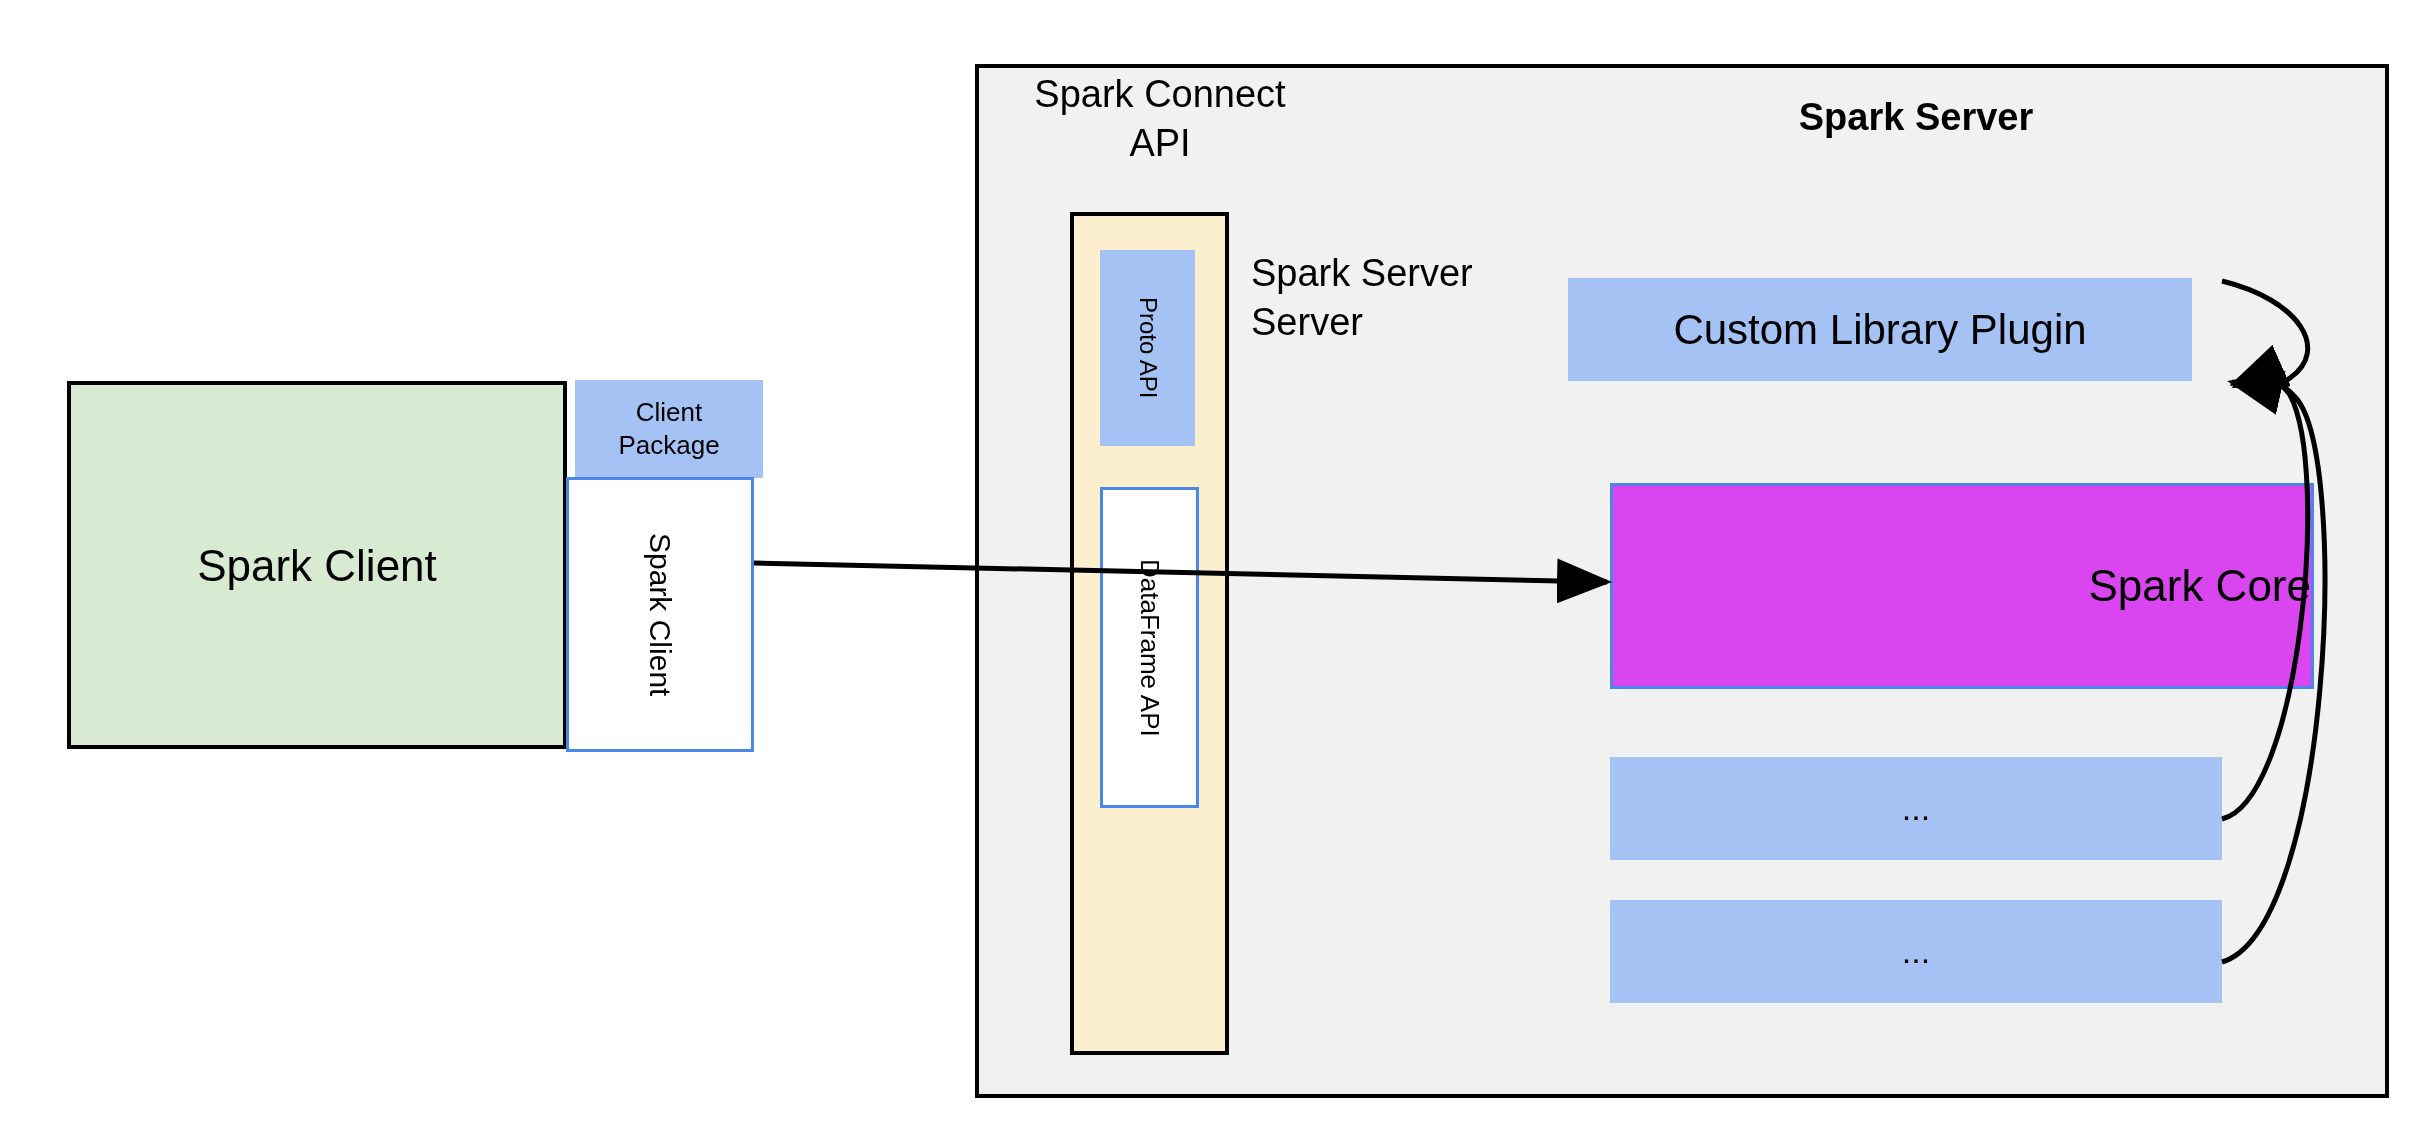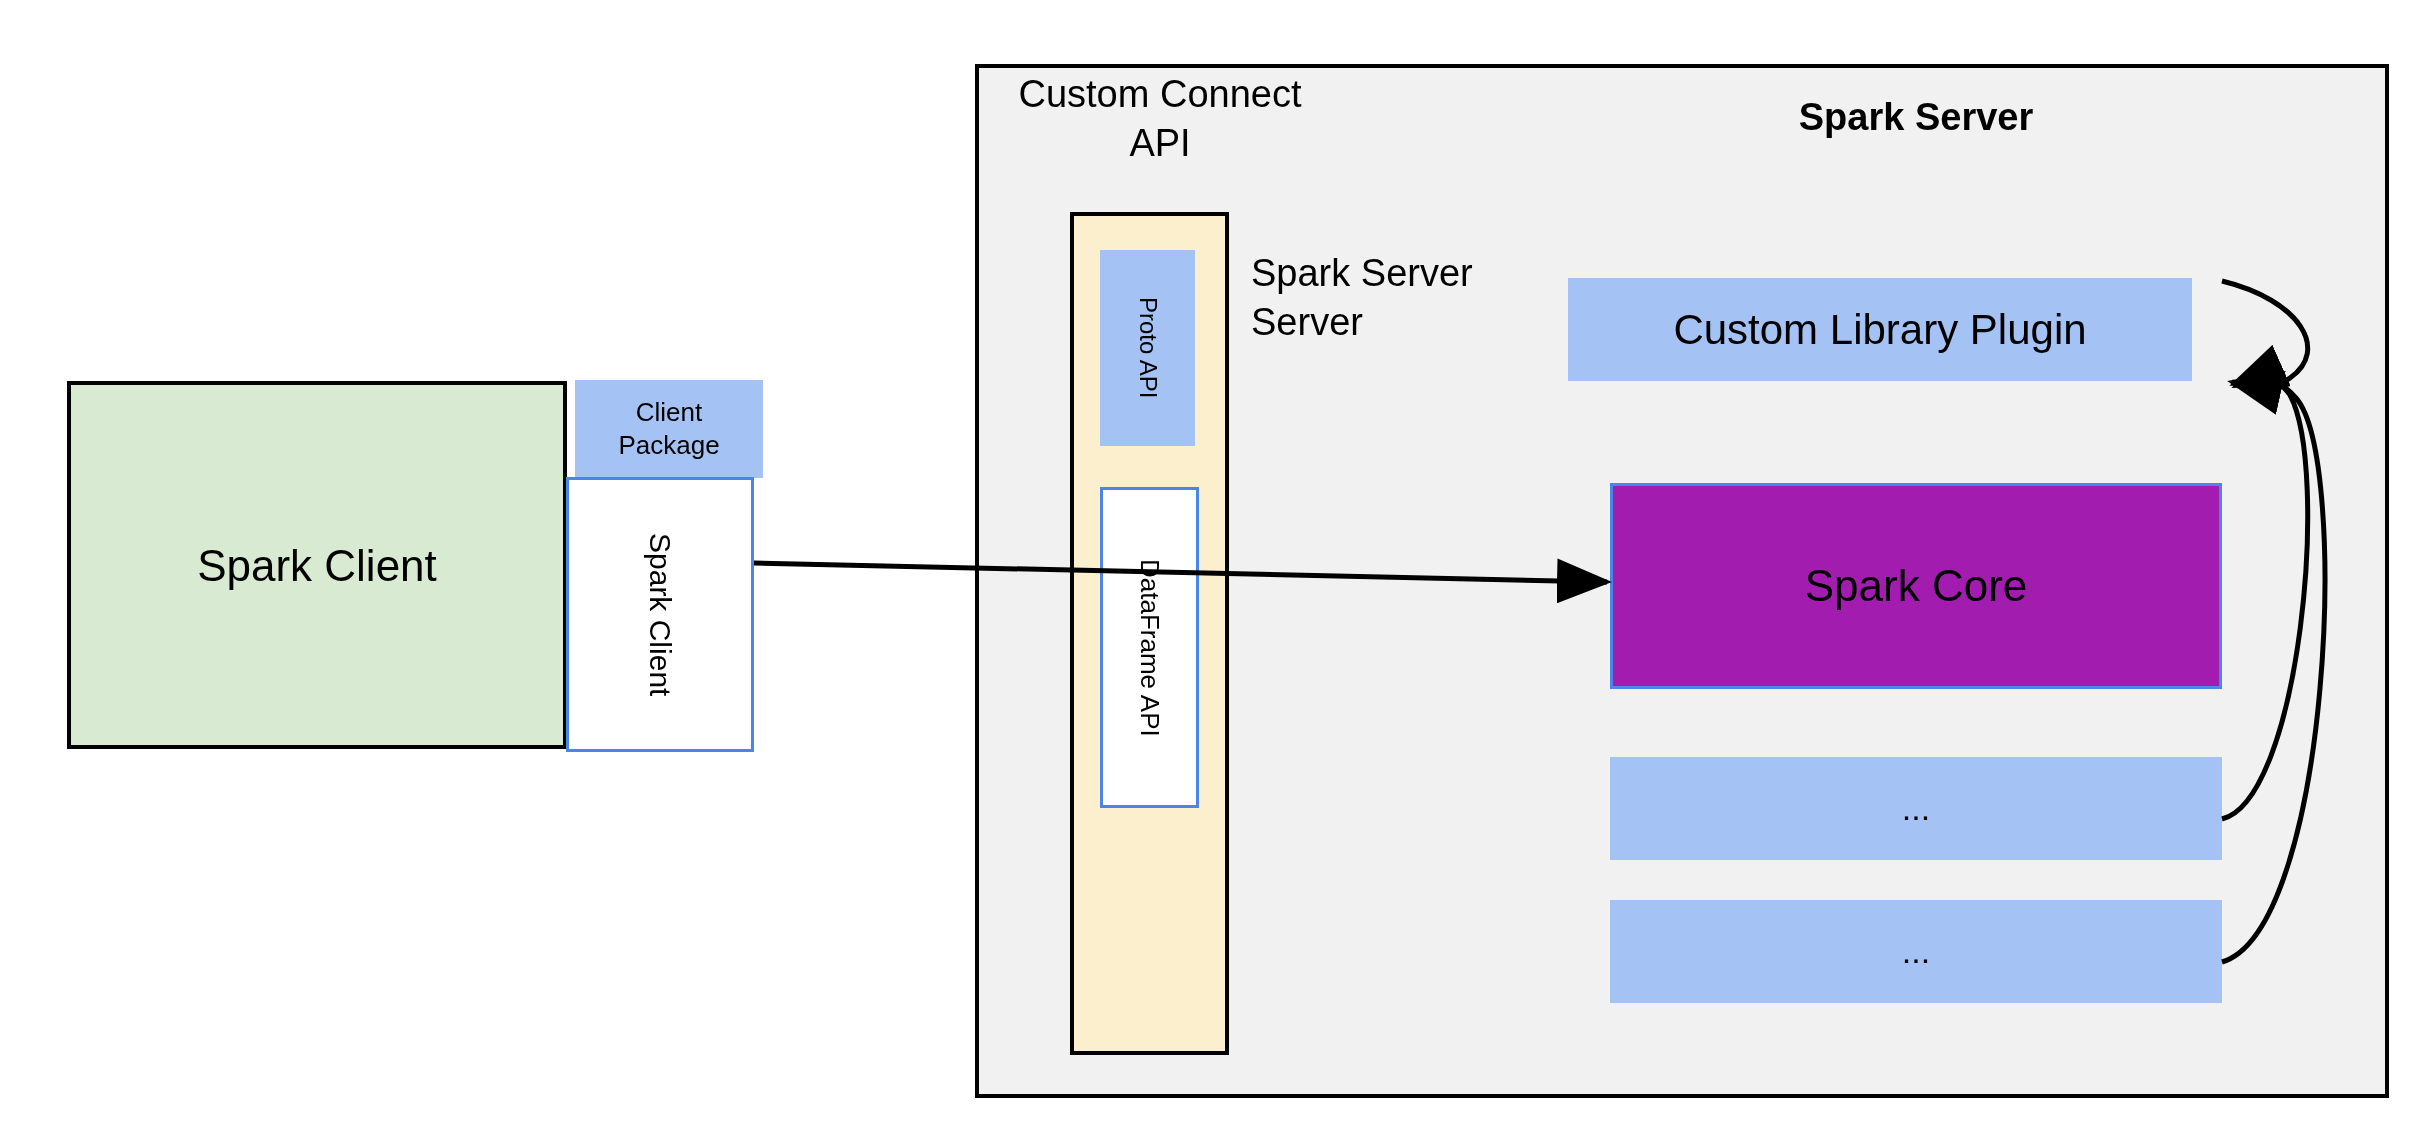--- a/index.html
+++ b/index.html
@@ -172,26 +172,27 @@
     height: 103px;
     background: #A4C2F4;
     border: none;
     font-size: 42px;
     z-index: 4;
   }
 
   .spark-core {
     left: 1610px;
     top: 483px;
-    width: 612px;
+    width: 704px;
     height: 206px;
-    background: #a21caf;
+    background: #d946ef;
     border: 3px solid #4A86E8;
     font-size: 44px;
     z-index: 4;
+    justify-content: flex-end;
   }
 
   .dots-box-1 {
     left: 1610px;
     top: 757px;
     width: 612px;
     height: 103px;
     background: #A4C2F4;
     border: none;
     font-size: 34px;
@@ -238,21 +239,21 @@
       <div>Client</div>
       <div>Package</div>
     </div>
   </div>
 
   <div class="box spark-client">
     <span class="vtext">Spark Client</span>
   </div>
 
   <div class="label-connect-api">
-    <div>Custom Connect</div>
+    <div>Spark Connect</div>
     <div>API</div>
   </div>
 
   <div class="label-spark-server">Spark Server</div>
 
   <div class="label-server-library">
     <div>Spark Server</div>
     <div>Server</div>
   </div>
 

